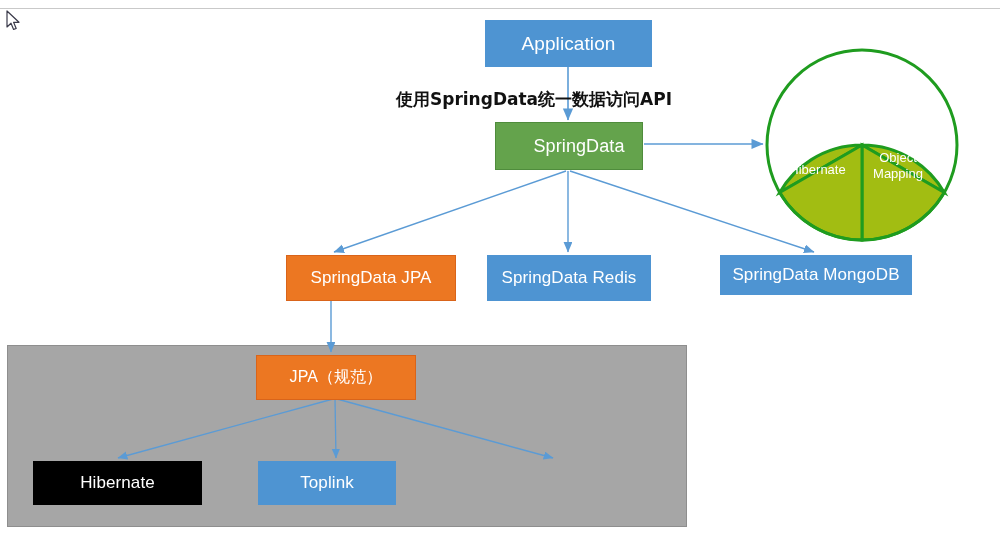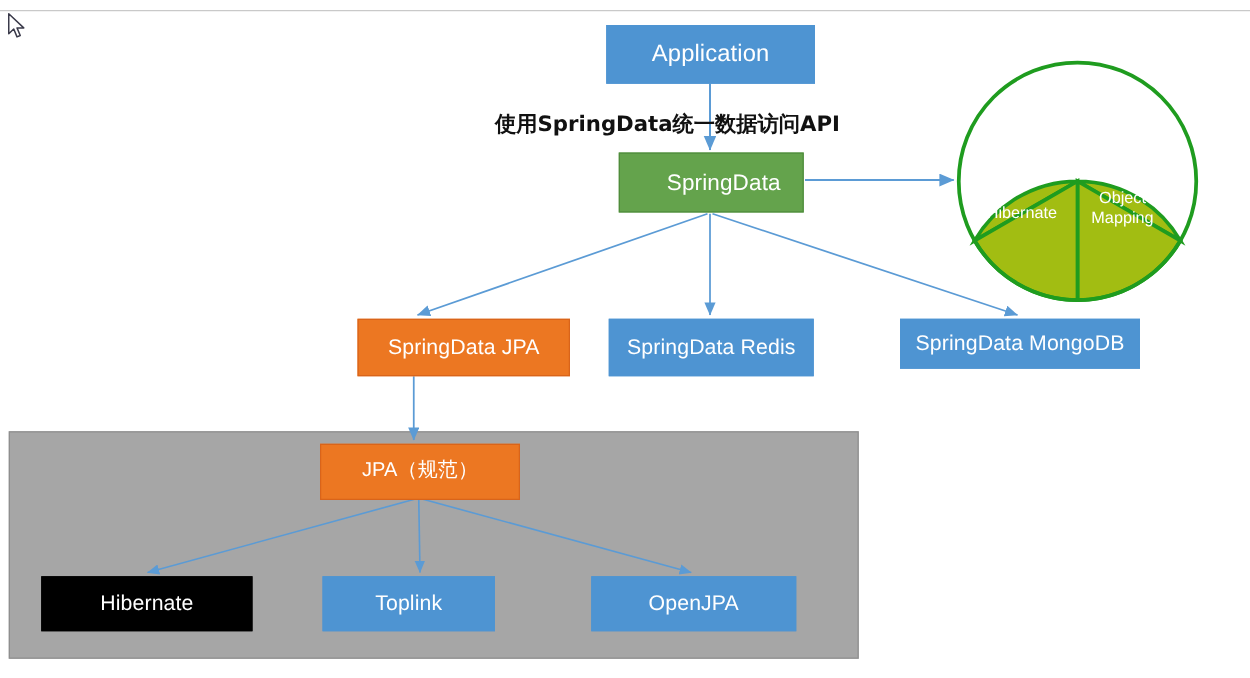--- a/index.html
+++ b/index.html
@@ -153,19 +153,18 @@
   <div class="node node-blue" style="left:487px; top:255px; width:164px; height:46px; font-size:17px;">SpringData Redis</div>
 
   <div class="node node-blue" style="left:720px; top:255px; width:192px; height:40px; font-size:17px;">SpringData MongoDB</div>
 
   <div class="node node-orange" style="left:256px; top:355px; width:160px; height:45px; font-size:16px;">JPA（规范）</div>
 
   <div class="node node-black" style="left:33px; top:461px; width:169px; height:44px; font-size:17px;">Hibernate</div>
 
   <div class="node node-blue" style="left:258px; top:461px; width:138px; height:44px; font-size:17px;">Toplink</div>
 
-  <div class="node node-blue" style="left:473px; top:461px; width:164px; height:44px; font-size:17px;">OpenJPA</div>
 
   <svg id="cursor" viewBox="0 0 16 22" xmlns="http://www.w3.org/2000/svg">
     <path d="M1,1 L1,17 L5,13.2 L7.6,19.5 L10.2,18.4 L7.6,12.3 L13,12.3 Z" fill="#ffffff" stroke="#3a3a4a" stroke-width="1.2" stroke-linejoin="round"></path>
   </svg>
 
 </div>
 
 </body></html>

